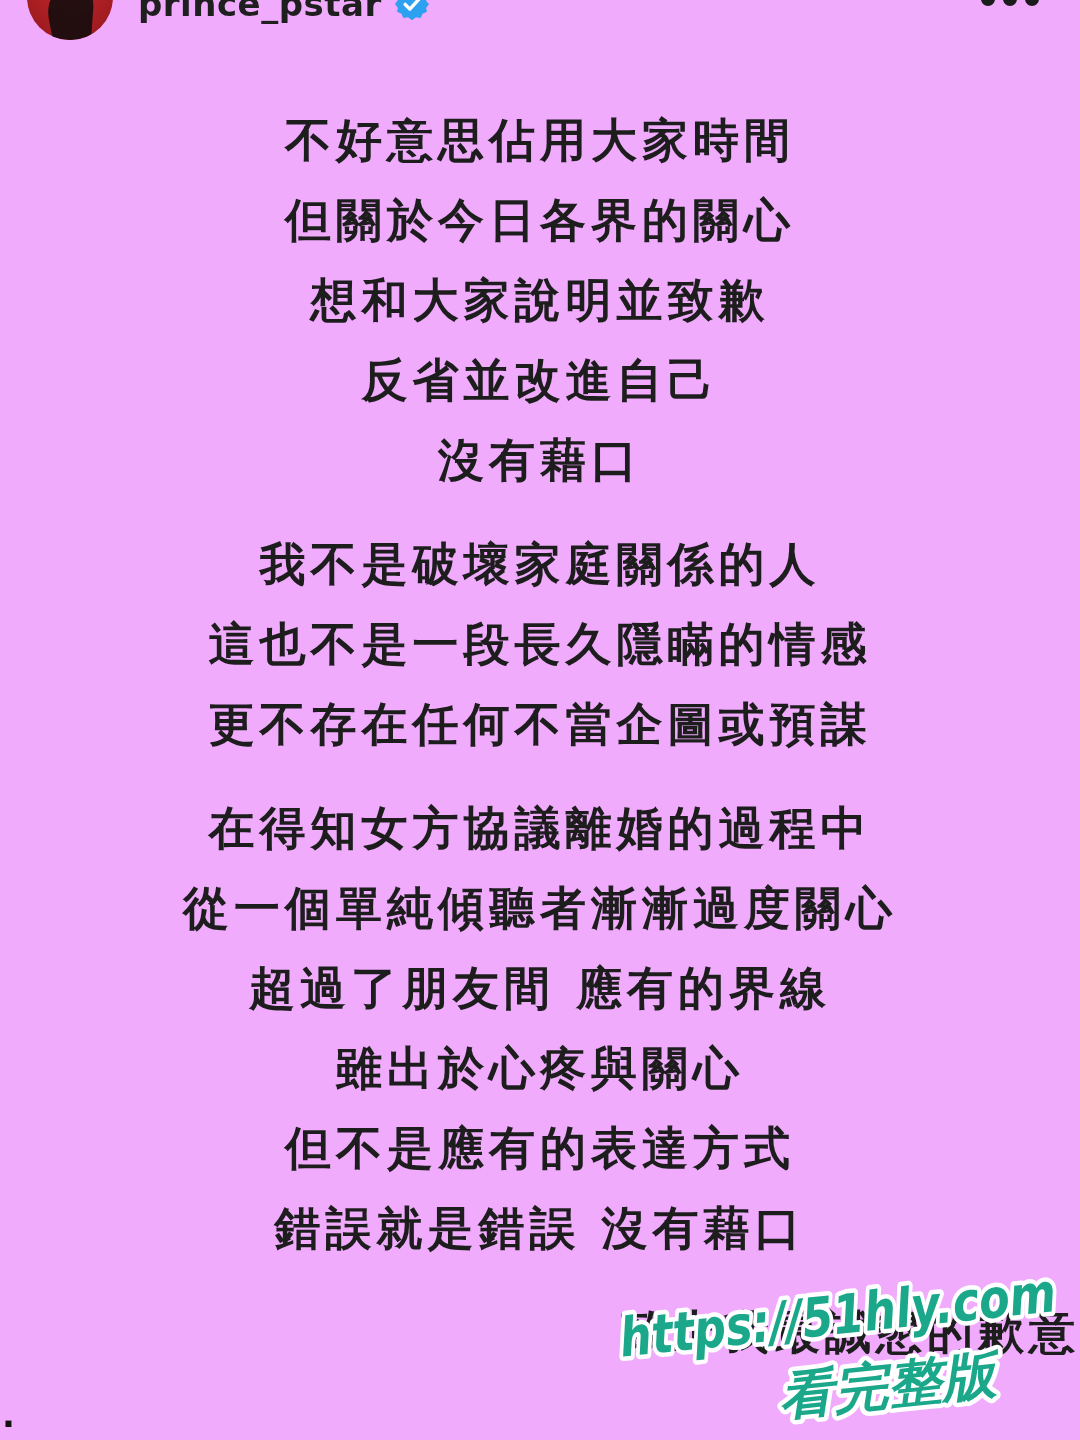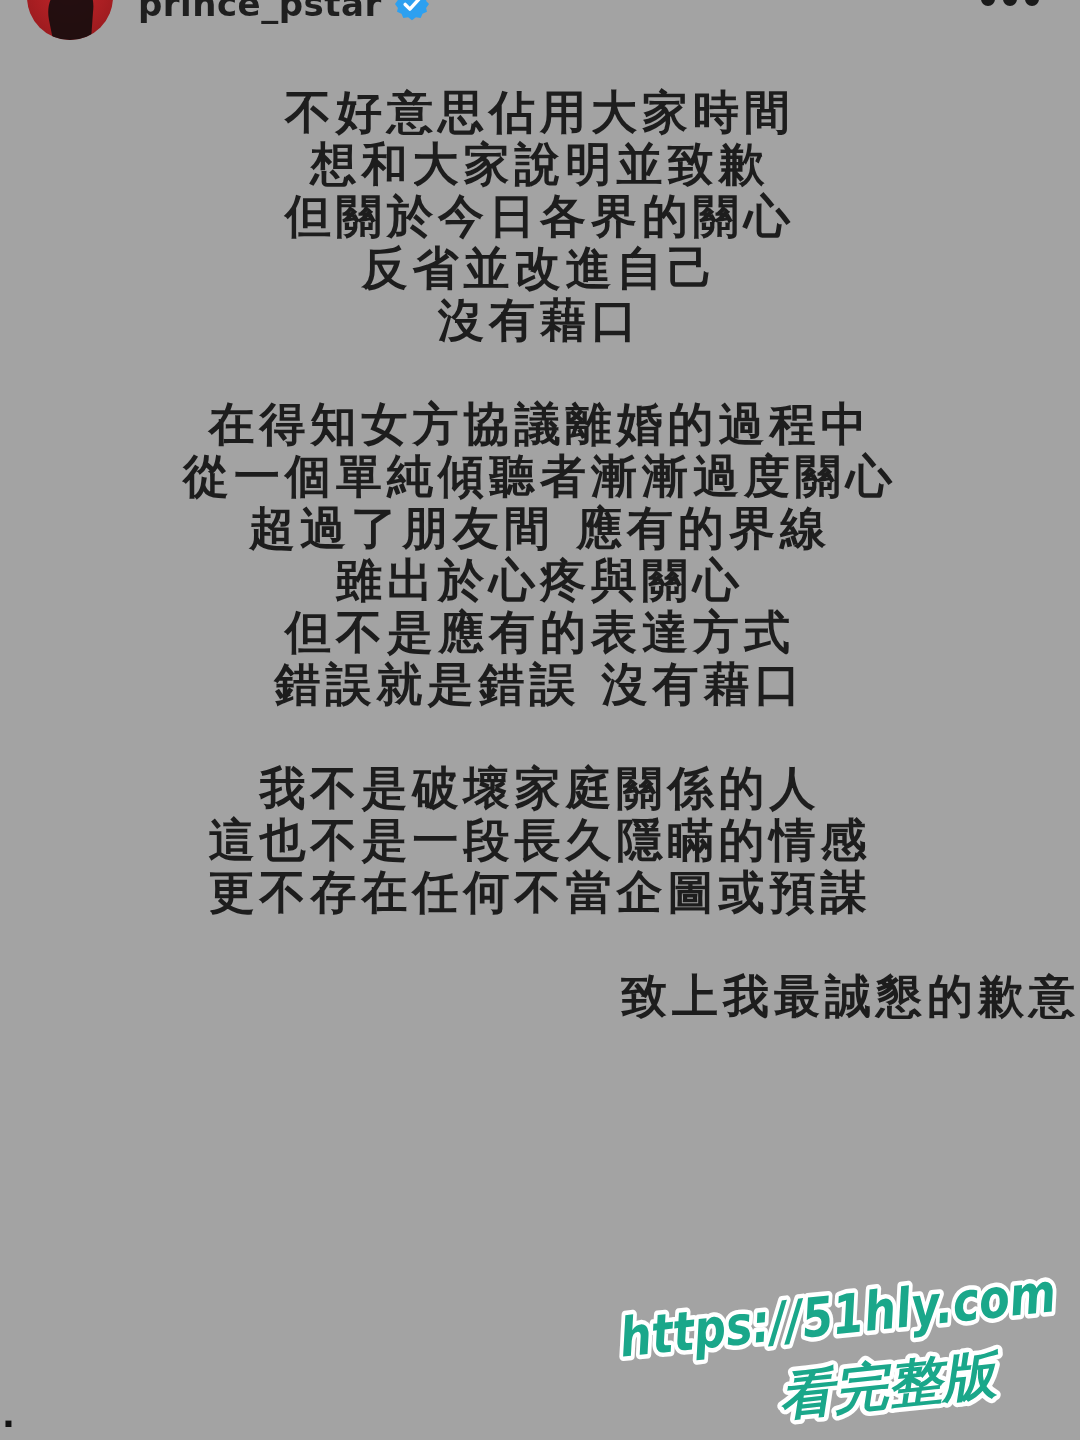--- a/index.html
+++ b/index.html
@@ -1,21 +1,21 @@
 <!DOCTYPE html>
 <html><head>
 <meta charset="utf-8">
 <style>
   html, body { margin: 0; padding: 0; }
   body { width: 1080px; height: 1440px; background: #e9e8e6; }
   .page {
     position: relative;
     width: 1080px;
     height: 1440px;
-    background: #a3a3a3;
+    background: #f0abfc;
     overflow: hidden;
     font-family: "DejaVu Sans", sans-serif;
   }
 
   
   .post-header { position: absolute; top: 0; left: 0; width: 1080px; height: 60px; }
   .avatar {
     position: absolute; left: 27px; top: -46px;
     width: 86px; height: 86px; border-radius: 50%;
     background: radial-gradient(circle at 50% 40%, #c2272c 0%, #a91e22 55%, #8e181c 100%);
@@ -42,21 +42,21 @@
   
   .post-body {
     position: absolute; top: 86px; left: 0; width: 1080px;
     text-align: center;
     color: #1d1d1d;
     font-size: 46px; font-weight: 700;
     line-height: 52px; letter-spacing: 5px;
   }
   .para { margin: 0 0 52px 0; }
   .para:last-child { margin-bottom: 0; text-align: right; }
-  .stmt-line { white-space: nowrap; }
+  .stmt-line { white-space: nowrap; margin-top: 28px; }
 
   
   .watermark { position: absolute; left: 598px; top: 1252px; width: 482px; height: 190px; }
 
   
   .stray-dot {
     position: absolute; left: 2px; top: 1398px;
     font-size: 34px; font-weight: 700; color: #111; line-height: 34px;
   }
 </style>
@@ -86,37 +86,37 @@
     <div class="menu-dots">
       <i></i>
         <i></i>
         <i></i>
     </div>
   </header>
 
   <main class="post-body">
     <div class="para">
       <div class="stmt-line">不好意思佔用大家時間</div>
+      <div class="stmt-line">但關於今日各界的關心</div>
       <div class="stmt-line">想和大家說明並致歉</div>
-      <div class="stmt-line">但關於今日各界的關心</div>
       <div class="stmt-line">反省並改進自己</div>
       <div class="stmt-line">沒有藉口</div>
+    </div>
+    <div class="para">
+      <div class="stmt-line">我不是破壞家庭關係的人</div>
+      <div class="stmt-line">這也不是一段長久隱瞞的情感</div>
+      <div class="stmt-line">更不存在任何不當企圖或預謀</div>
     </div>
     <div class="para">
       <div class="stmt-line">在得知女方協議離婚的過程中</div>
       <div class="stmt-line">從一個單純傾聽者漸漸過度關心</div>
       <div class="stmt-line">超過了朋友間 應有的界線</div>
       <div class="stmt-line">雖出於心疼與關心</div>
       <div class="stmt-line">但不是應有的表達方式</div>
       <div class="stmt-line">錯誤就是錯誤 沒有藉口</div>
-    </div>
-    <div class="para">
-      <div class="stmt-line">我不是破壞家庭關係的人</div>
-      <div class="stmt-line">這也不是一段長久隱瞞的情感</div>
-      <div class="stmt-line">更不存在任何不當企圖或預謀</div>
     </div>
     <div class="para">
       <div class="stmt-line">致上我最誠懇的歉意</div>
     </div>
   </main>
 
   <div class="watermark">
     <svg width="482" height="190" viewBox="0 0 482 190">
       <g transform="rotate(-6 241 95)" font-family="DejaVu Sans, sans-serif" font-weight="800" font-style="italic" fill="#1aa78a" stroke="#ffffff" stroke-width="9" stroke-linejoin="round" paint-order="stroke fill">
         <text x="243" y="82" text-anchor="middle" font-size="54" textLength="438" lengthAdjust="spacingAndGlyphs">https://51hly.com</text>

